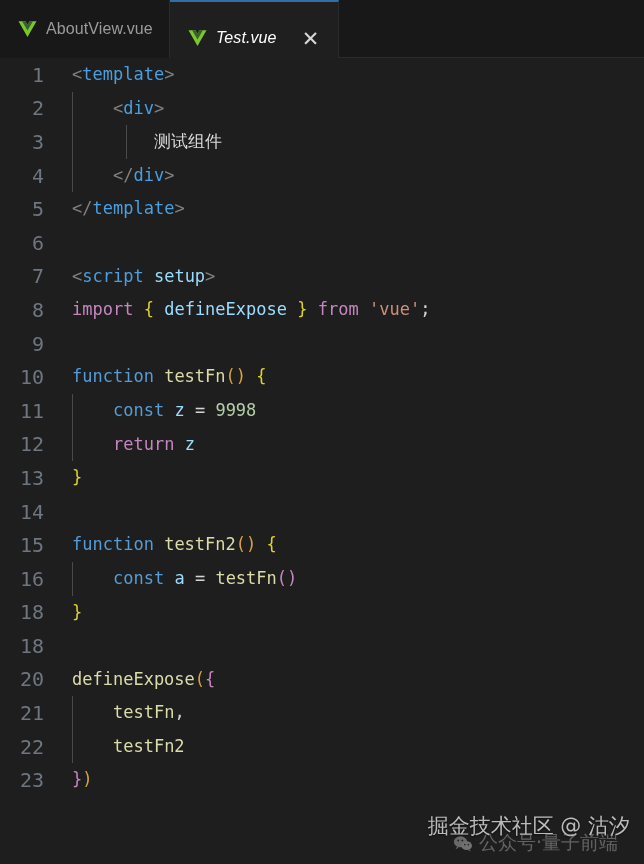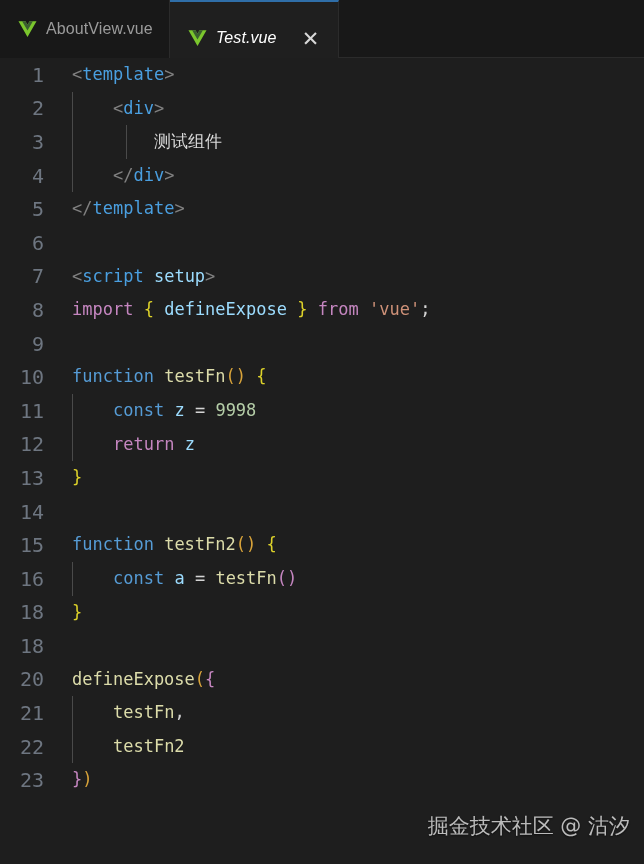--- a/index.html
+++ b/index.html
@@ -223,14 +223,27 @@
       <div class="code-line"><span class="ln">18</span><span class="code-text"><span class="t-brace-y">}</span></span></div>
       <div class="code-line"><span class="ln">18</span><span class="code-text"></span></div>
       <div class="code-line"><span class="ln">20</span><span class="code-text"><span class="t-fn">defineExpose</span><span class="t-brace-o">(</span><span class="t-brace-p">{</span></span></div>
       <div class="code-line"><span class="ln">21</span><span class="code-text"><span class="guide g1"></span><span class="t-plain">    </span><span class="t-fn">testFn</span><span class="t-plain">,</span></span></div>
       <div class="code-line"><span class="ln">22</span><span class="code-text"><span class="guide g1"></span><span class="t-plain">    </span><span class="t-fn">testFn2</span></span></div>
       <div class="code-line"><span class="ln">23</span><span class="code-text"><span class="t-brace-p">}</span><span class="t-brace-o">)</span></span></div>
     </div>
 
   <div class="watermark-main">掘金技术社区 @ 沽汐</div>
 
+  <div class="watermark-sub">
+    <svg class="wechat-icon" viewBox="0 0 24 20">
+      <ellipse cx="9" cy="8" rx="8" ry="6.6" fill="#d6d6d6"></ellipse>
+      <path d="M5 13.5 L3 17 L6.6 15.2 Z" fill="#d6d6d6"></path>
+      <circle cx="6.2" cy="6.4" r="1.15" fill="#2a2a2a"></circle>
+      <circle cx="11.2" cy="6.4" r="1.15" fill="#2a2a2a"></circle>
+      <ellipse cx="16.4" cy="12.6" rx="6.4" ry="5.3" fill="#e8e8e8"></ellipse>
+      <path d="M19.6 16.8 L21.4 19.6 L18.4 18.2 Z" fill="#e8e8e8"></path>
+      <circle cx="14.2" cy="11.4" r="0.95" fill="#2a2a2a"></circle>
+      <circle cx="18.4" cy="11.4" r="0.95" fill="#2a2a2a"></circle>
+    </svg>
+    <span>公众号·量子前端</span>
+  </div>
 
 </div>
 
 </body></html>

